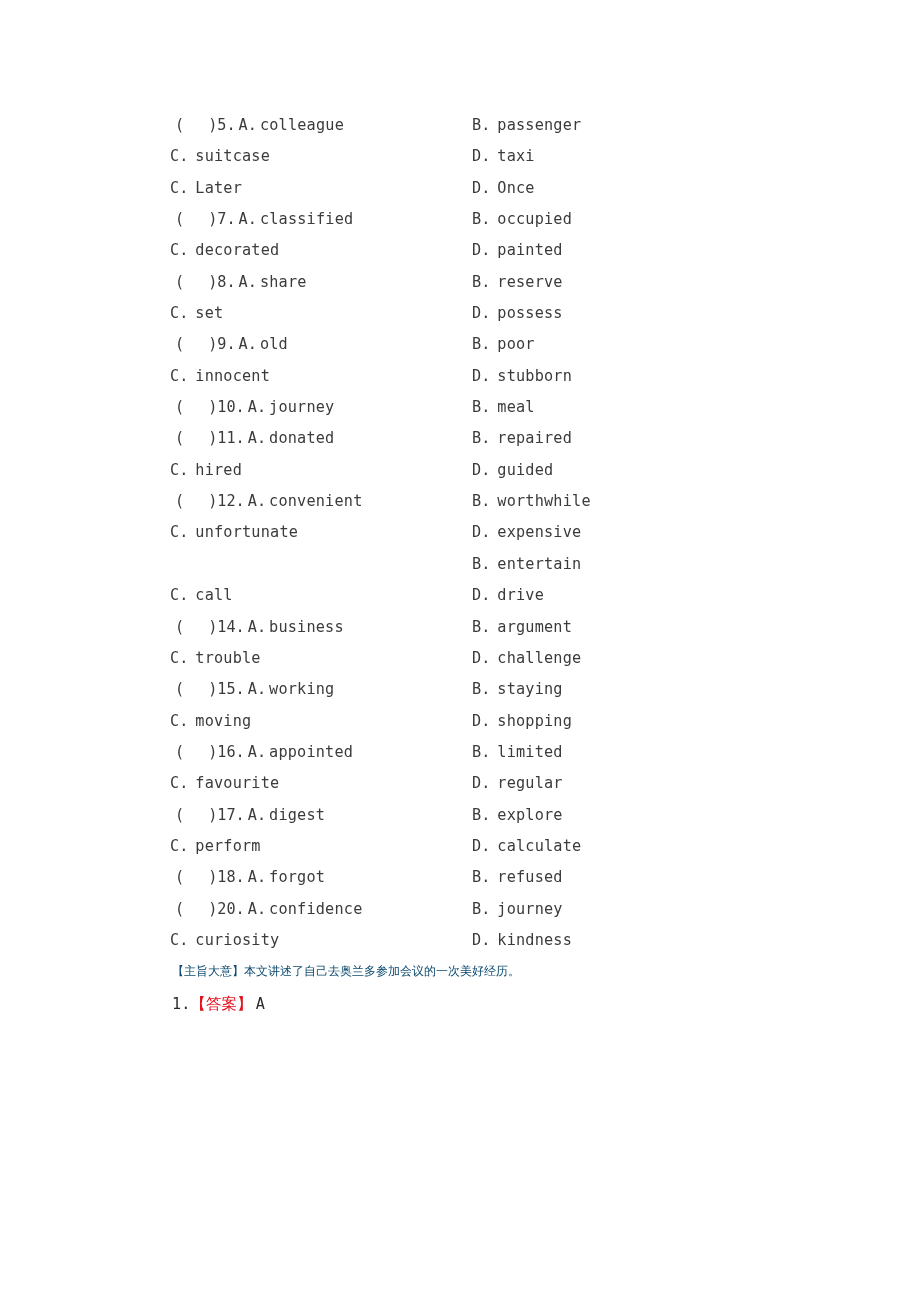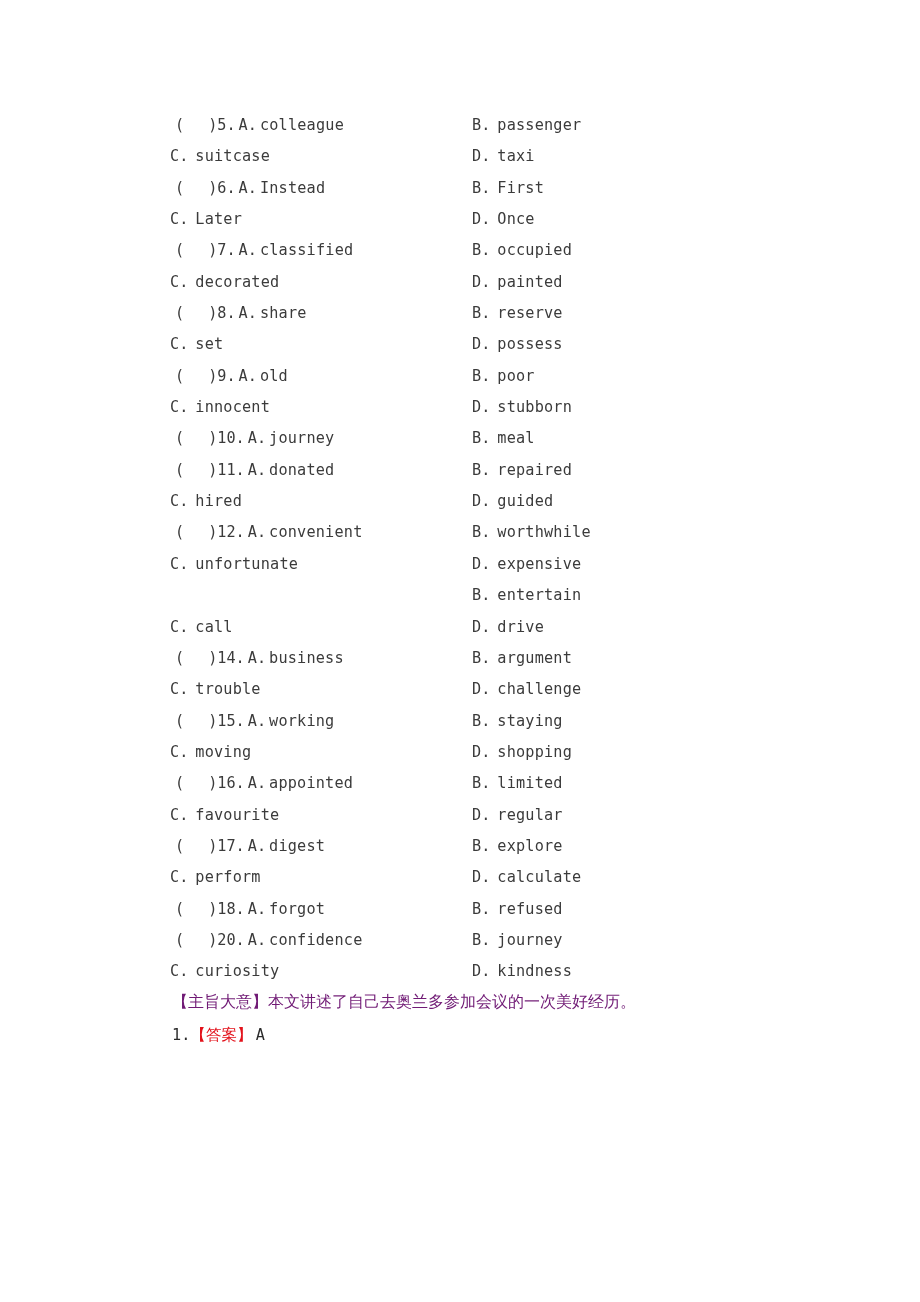--- a/index.html
+++ b/index.html
@@ -72,23 +72,23 @@
     letter-spacing: 0;
   }
   .gap-sm { display: inline-block; width: 3px; }
   .gap-md { display: inline-block; width: 7px; }
 
   .cjk-line {
     position: relative;
     height: 31.35px;
     line-height: 31.35px;
     white-space: nowrap;
-    font-family: Liberation Mono, monospace;
-    font-size: 16px;
-    color: #701a75;
+    font-family: Liberation Sans, sans-serif;
+    font-size: 12px;
+    color: #0c4a6e;
   }
   .cjk-line .cjk-text {
     position: absolute;
     left: 2px;
     top: 0;
   }
 
   .answer-line {
     position: relative;
     height: 31.35px;
@@ -122,24 +122,20 @@
   <div class="content">
 
   <div class="line stem">
         <span class="col-a"><span class="paren">(</span><span class="paren-gap"></span><span class="paren">)</span><span class="qnum">5.</span><span class="gap-sm"></span><span class="opt-letter">A.</span><span class="gap-sm"></span><span>colleague</span></span>
         <span class="col-b"><span class="opt-letter">B.</span><span class="gap-md"></span><span>passenger</span></span>
       </div>
       <div class="line">
         <span class="col-a"><span class="opt-letter">C.</span><span class="gap-md"></span><span>suitcase</span></span>
         <span class="col-b"><span class="opt-letter">D.</span><span class="gap-md"></span><span>taxi</span></span>
       </div>
-      <div class="line stem">
-        <span class="col-a"><span class="paren">(</span><span class="paren-gap"></span><span class="paren">)</span><span class="qnum">6.</span><span class="gap-sm"></span><span class="opt-letter">A.</span><span class="gap-sm"></span><span>Instead</span></span>
-        <span class="col-b"><span class="opt-letter">B.</span><span class="gap-md"></span><span>First</span></span>
-      </div>
       <div class="line">
         <span class="col-a"><span class="opt-letter">C.</span><span class="gap-md"></span><span>Later</span></span>
         <span class="col-b"><span class="opt-letter">D.</span><span class="gap-md"></span><span>Once</span></span>
       </div>
       <div class="line stem">
         <span class="col-a"><span class="paren">(</span><span class="paren-gap"></span><span class="paren">)</span><span class="qnum">7.</span><span class="gap-sm"></span><span class="opt-letter">A.</span><span class="gap-sm"></span><span>classified</span></span>
         <span class="col-b"><span class="opt-letter">B.</span><span class="gap-md"></span><span>occupied</span></span>
       </div>
       <div class="line">
         <span class="col-a"><span class="opt-letter">C.</span><span class="gap-md"></span><span>decorated</span></span>

